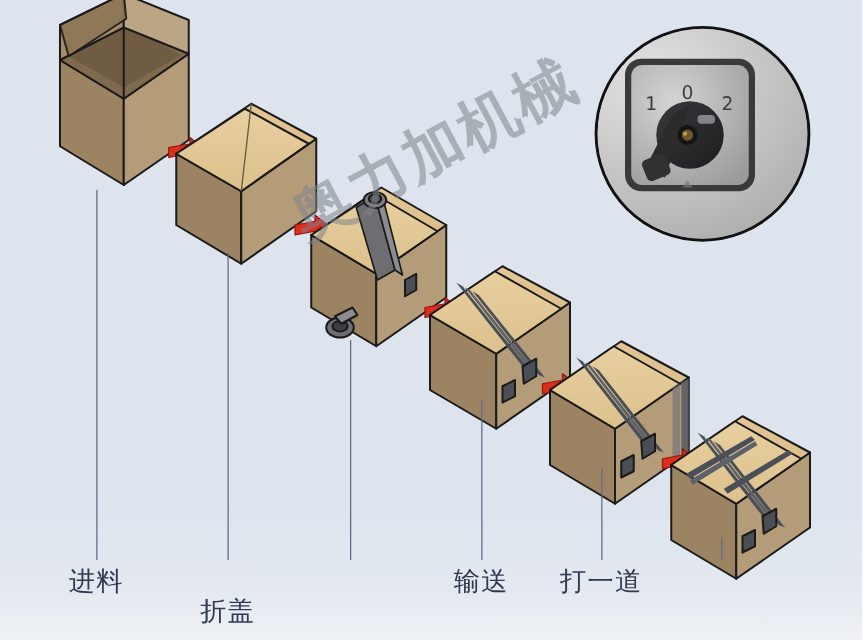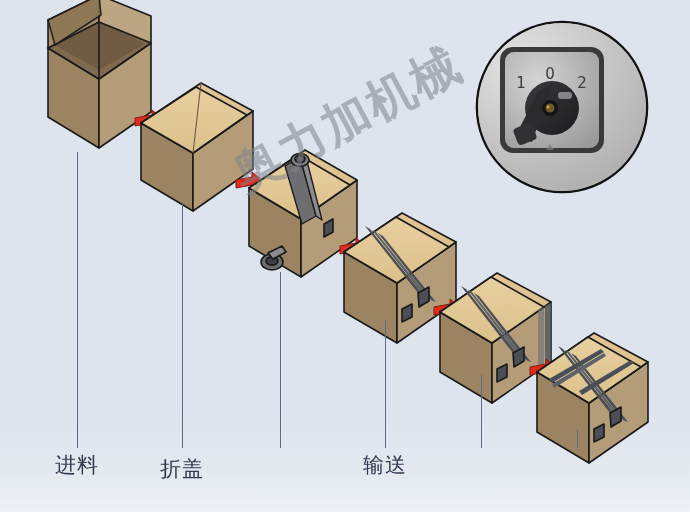--- a/index.html
+++ b/index.html
@@ -218,22 +218,23 @@
   </svg>
 
   <div class="leader" style="left:77px; top:152px;height:296px;"></div>
   <div class="leader" style="left:182px;top:202px;height:246px;"></div>
   <div class="leader" style="left:280px;top:272px;height:176px;"></div>
   <div class="leader" style="left:385px;top:320px;height:128px;"></div>
   <div class="leader" style="left:481px;top:375px;height:73px;"></div>
   <div class="leader" style="left:577px;top:430px;height:18px;"></div>
 
   <div class="caption" style="left:77px; top:452px;">进料</div>
-  <div class="caption" style="left:182px;top:456px;">折盖</div>
+  <div class="caption" style="left:182px;top:478px;font-family:Liberation Mono, monospace;">折盖</div>
   <div class="caption" style="left:385px;top:452px;">输送</div>
+  <div class="caption" style="left:481px;top:452px;">打一道</div>
 
   <div id="watermark">奥力加机械</div>
 
   <svg id="switch-photo" viewBox="0 0 200 175">
 
     <circle cx="100" cy="87" r="85" fill="url(#gBg)" stroke="#111" stroke-width="2.6"></circle>
     <clipPath id="clipRound">
         <circle cx="100" cy="87" r="84"></circle>
       </clipPath>
     <g clip-path="url(#clipRound)">

